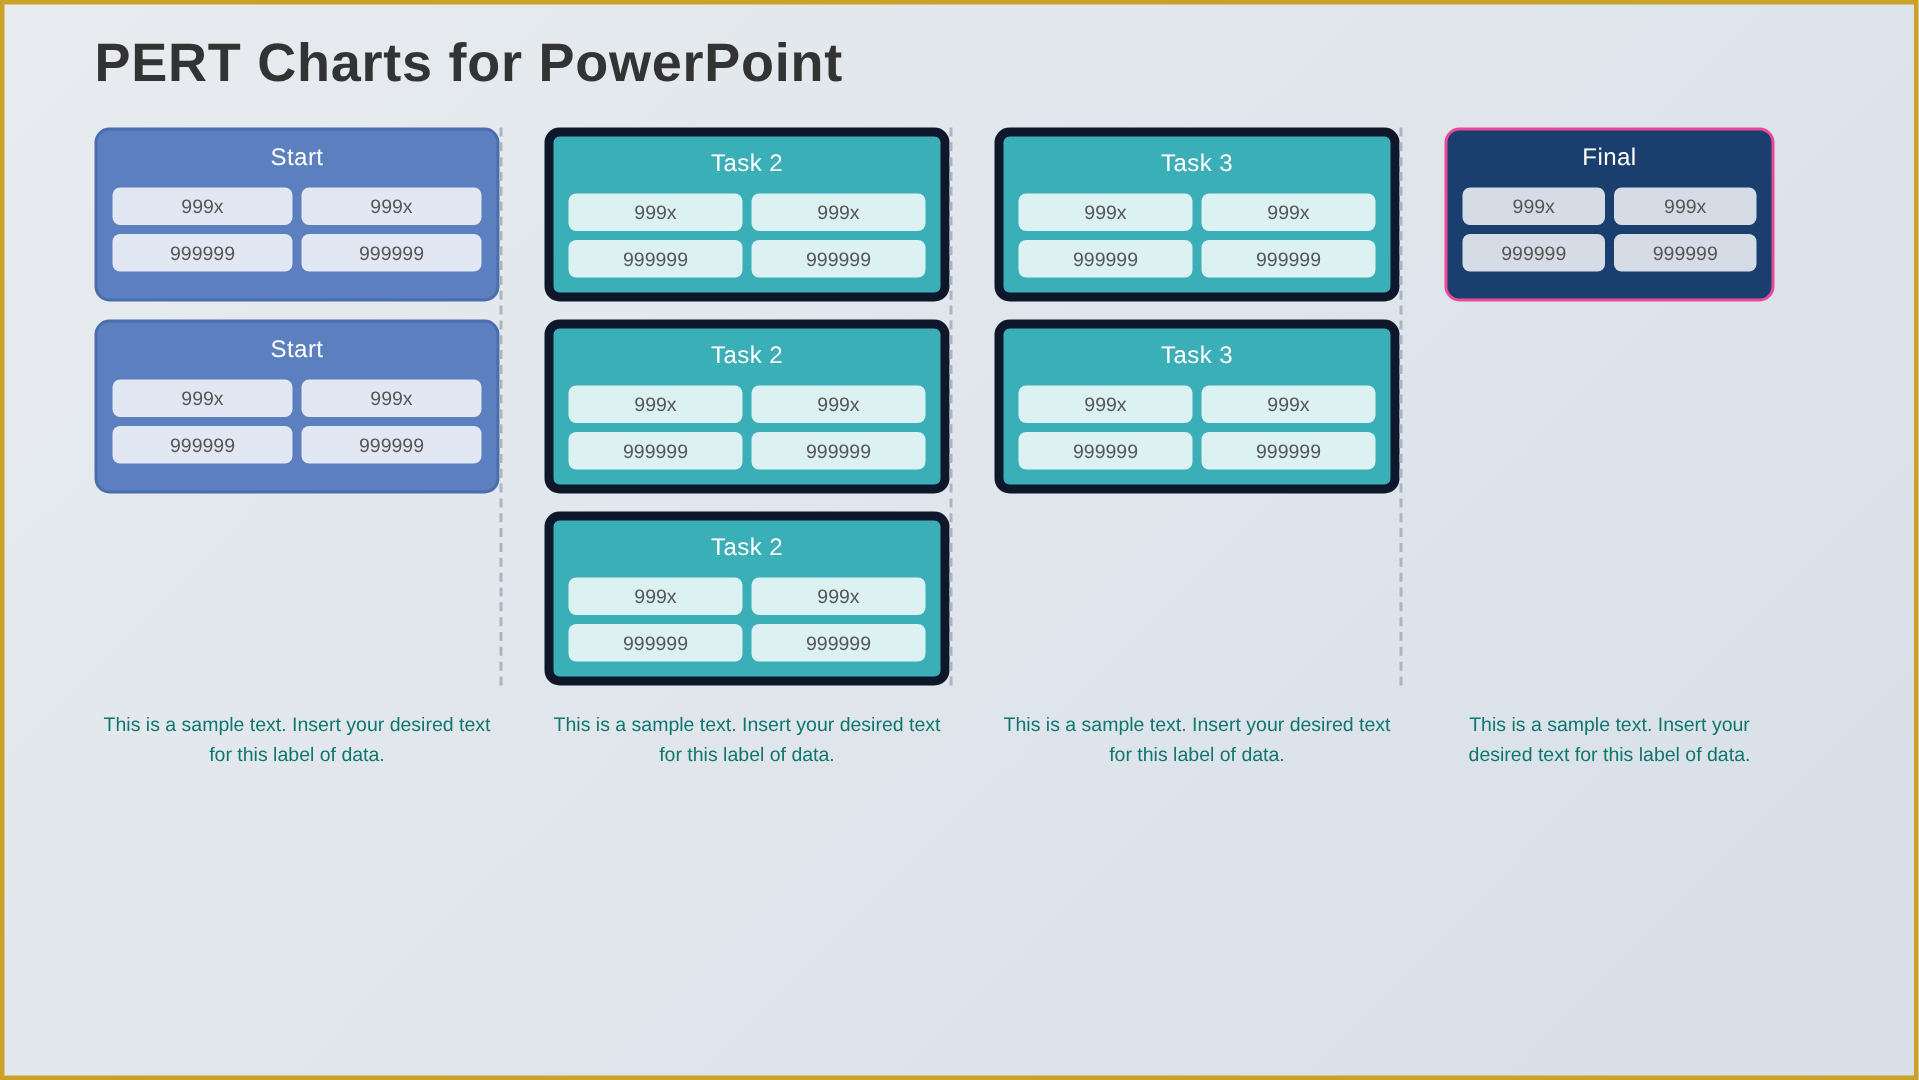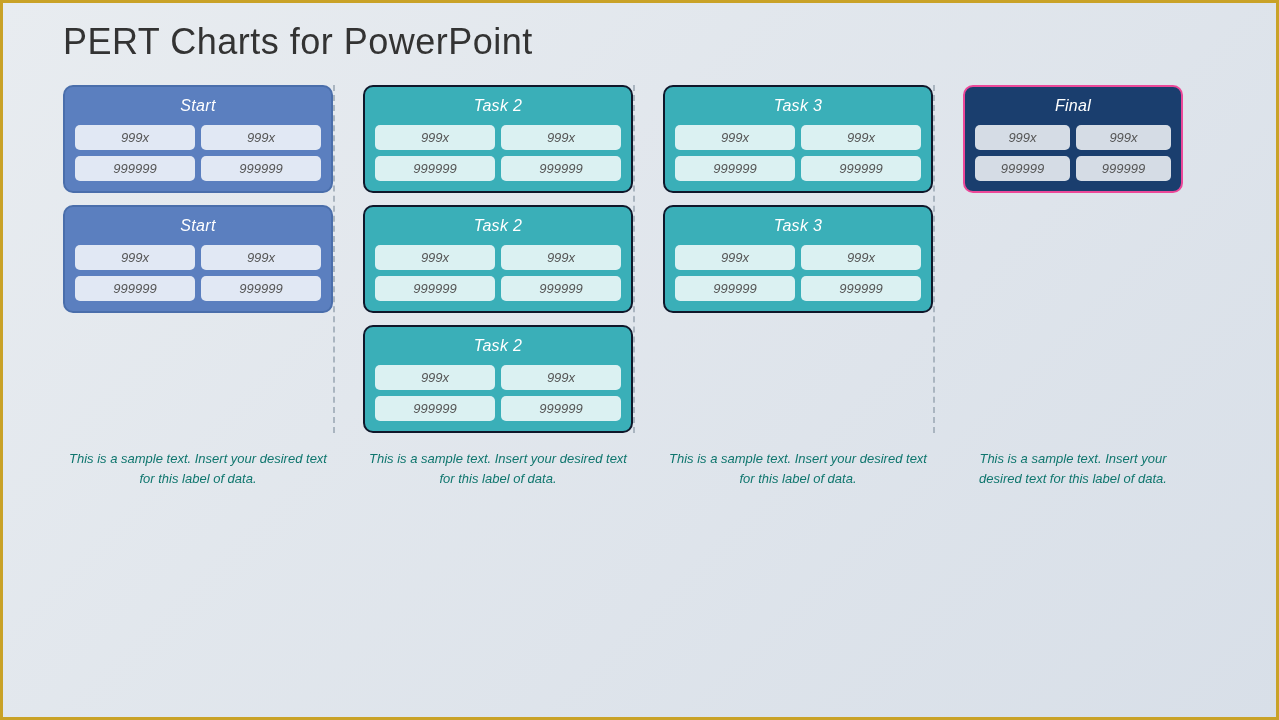--- a/index.html
+++ b/index.html
@@ -8,32 +8,31 @@
       width: 1279px;
       height: 720px;
       background: linear-gradient(135deg, #e8ecf0 0%, #d8dfe8 100%);
       font-family: 'Segoe UI', Arial, sans-serif;
       overflow: hidden;
       border: 3px solid #c9a227;
     }
 
     .page-title {
       font-size: 36px;
-      font-weight: 400;
+      font-weight: 700;
       color: #333;
       padding: 18px 60px 12px 60px;
       letter-spacing: 0.5px;
     }
 
     .main-content {
       padding: 10px 40px 0 50px;
       display: flex;
       flex-direction: column;
       gap: 0;
-      font-style: italic;
     }
 
     
     .pert-grid {
       display: grid;
       grid-template-columns: 270px 270px 270px 220px;
       grid-template-rows: auto auto auto;
       column-gap: 30px;
       row-gap: 12px;
       padding: 0 10px;
@@ -74,21 +73,21 @@
       gap: 6px;
     }
 
     .pert-card.blue {
       background-color: #5b7fbf;
       border: 2px solid #4a6eab;
     }
 
     .pert-card.teal {
       background-color: #3aafb8;
-      border: 2px solid #0f172a;
+      border: 6px solid #0f172a;
     }
 
     .pert-card.dark-blue {
       background-color: #1a3e6e;
       border: 2px solid #ec4899;
     }
 
     .card-title {
       text-align: center;
       color: white;

